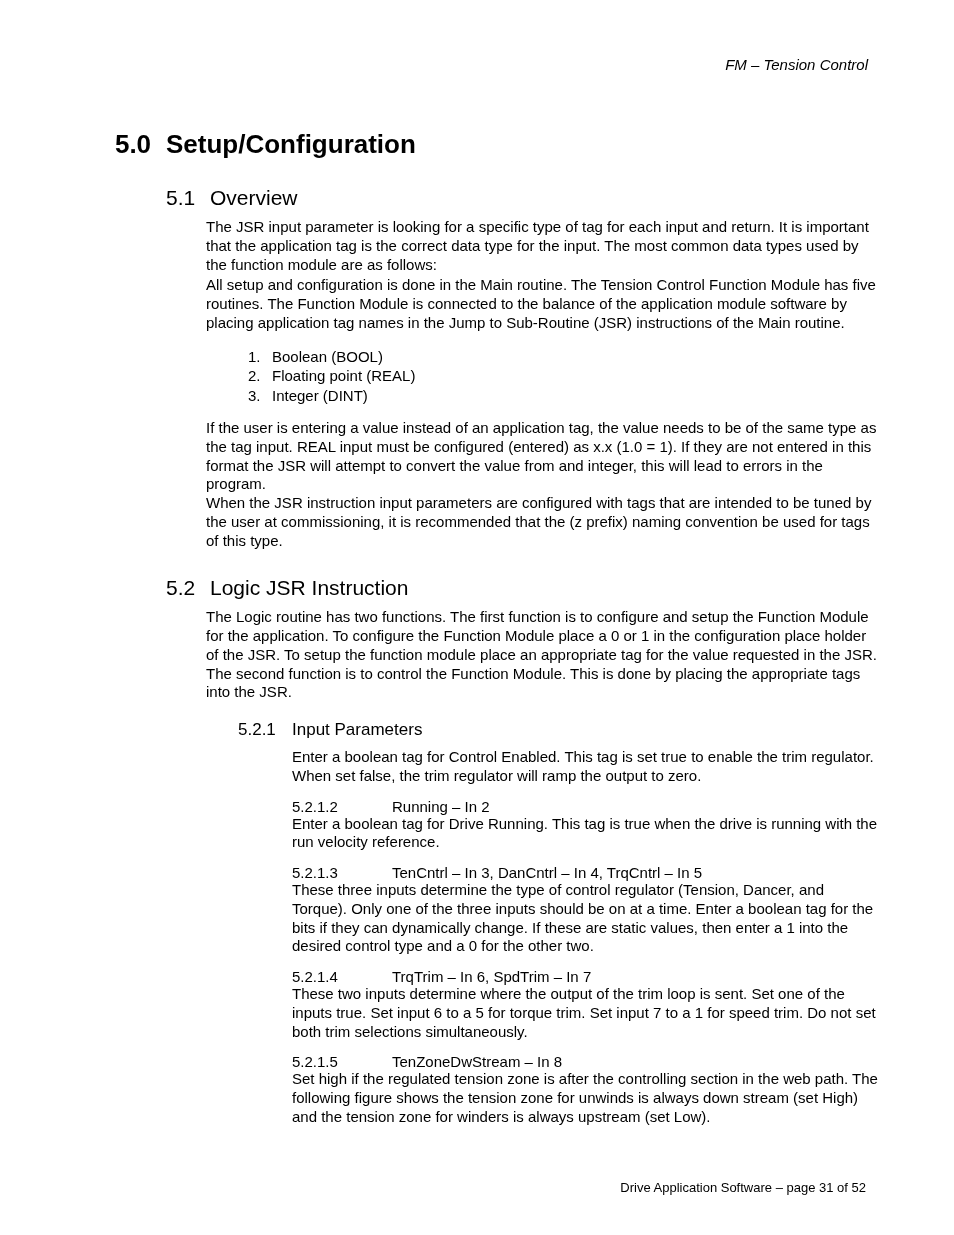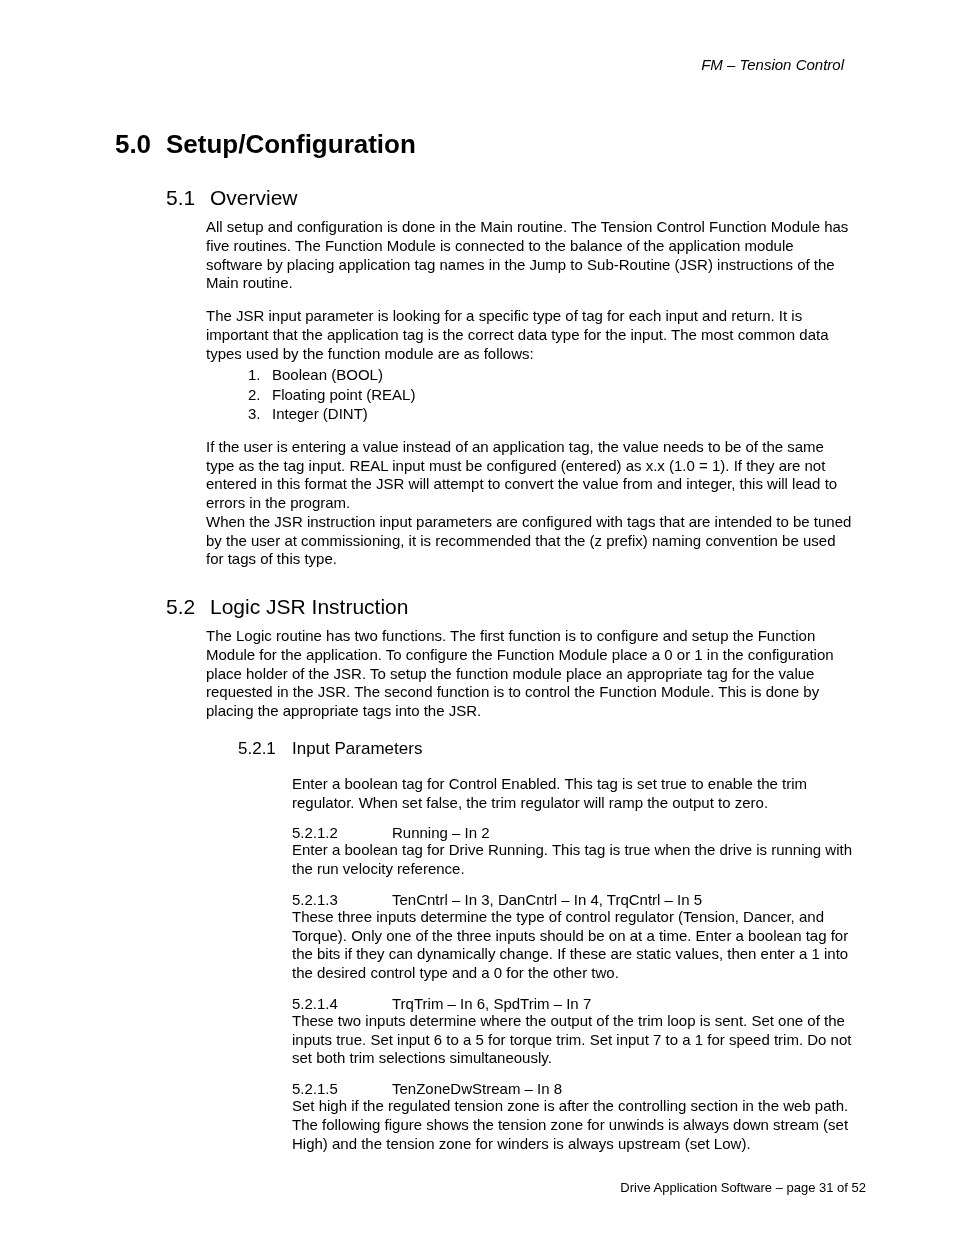--- a/index.html
+++ b/index.html
@@ -6,21 +6,21 @@
     margin: 0;
     padding: 0;
     font-family: Arial, Helvetica, sans-serif;
     background: #fff;
     color: #000;
   }
   .page {
     width: 954px;
     height: 1235px;
     box-sizing: border-box;
-    padding: 56px 100px 40px 100px;
+    padding: 56px 76px 40px 100px;
     position: relative;
   }
   .header-right {
     text-align: right;
     font-style: italic;
     font-size: 15px;
     margin-bottom: 56px;
     padding-right: 10px;
   }
   .h1-row {
@@ -35,21 +35,21 @@
     font-size: 21px;
     margin-left: 66px;
     margin-bottom: 8px;
     margin-top: 26px;
   }
   .h2-num { width: 44px; flex-shrink: 0; }
   .h3-row {
     display: flex;
     font-size: 17px;
     margin-left: 138px;
-    margin-bottom: 16px;
+    margin-bottom: 8px;
     margin-top: 18px;
   }
   .h3-num { width: 54px; flex-shrink: 0; }
   .h4-row {
     display: flex;
     font-size: 15px;
     margin-left: 192px;
     margin-top: 12px;
   }
   .h4-num { width: 100px; flex-shrink: 0; }
@@ -90,22 +90,22 @@
 
   <div class="h1-row">
     <span class="h1-num">5.0</span>
     <span>Setup/Configuration</span>
   </div>
 
   <div class="h2-row">
     <span class="h2-num">5.1</span>
     <span>Overview</span>
   </div>
+  <div class="body-block" style="margin-bottom:2px;">The JSR input parameter is looking for a specific type of tag for each input and return.  It is important that the application tag is the correct data type for the input. The most common data types used by the function module are as follows:</div>
   <div class="body-block">All setup and configuration is done in the Main routine.  The Tension Control Function Module has five routines.  The Function Module is connected to the balance of the application module software by placing application tag names in the Jump to Sub-Routine (JSR) instructions of the Main routine.</div>
-  <div class="body-block" style="margin-bottom:2px;">The JSR input parameter is looking for a specific type of tag for each input and return.  It is important that the application tag is the correct data type for the input. The most common data types used by the function module are as follows:</div>
   <div class="nested-list">
     <div class="nl-row">
       <span class="nl-num">1.</span>
       <span>Boolean   (BOOL)</span>
     </div>
     <div class="nl-row">
       <span class="nl-num">2.</span>
       <span>Floating point (REAL)</span>
     </div>
     <div class="nl-row">

